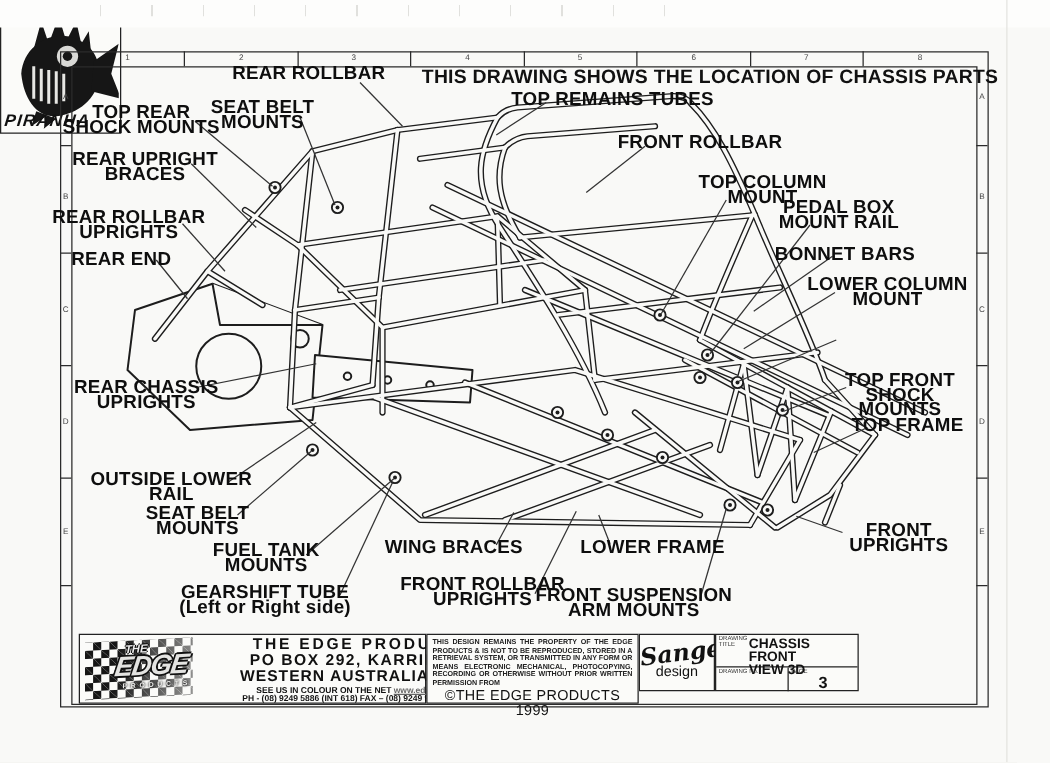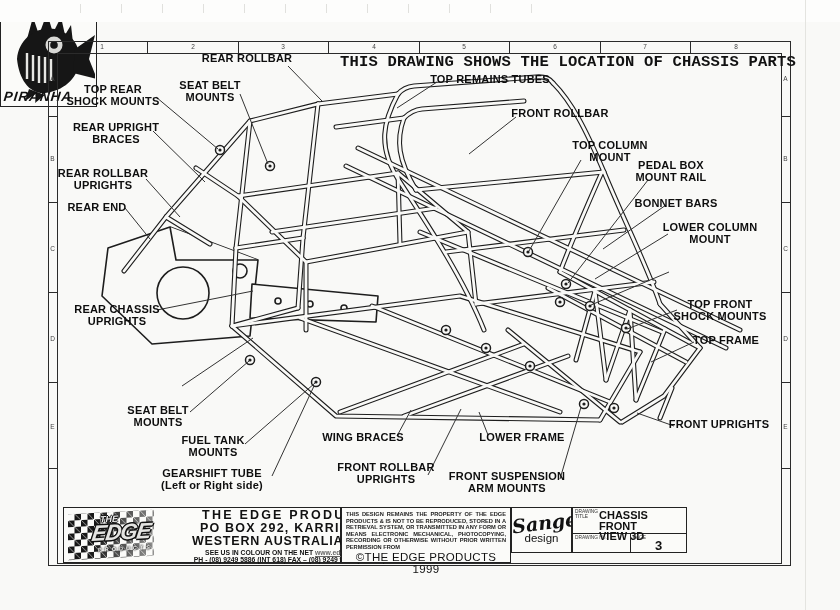--- a/index.html
+++ b/index.html
@@ -13,33 +13,33 @@
   
   .frame-outer{position:absolute;left:48px;top:41px;width:741px;height:523px;border:1.5px solid #2b2b2b;}
   .frame-inner{position:absolute;left:57px;top:53px;width:723px;height:509px;border:1px solid #2b2b2b;}
   .rn{position:absolute;transform:translate(-50%,0);font-size:6.5px;color:#444;top:43px;}
   .rl{position:absolute;transform:translate(-50%,-50%);font-size:6.5px;color:#444;}
   .tickv{position:absolute;top:41px;width:1px;height:12px;background:#2b2b2b;}
   .tickh-l{position:absolute;left:48px;width:9px;height:1px;background:#2b2b2b;}
   .tickh-r{position:absolute;left:781px;width:9px;height:1px;background:#2b2b2b;}
 
   .sheet-title{position:absolute;left:568px;top:53px;transform:translateX(-50%);
-        font-weight:bold;font-size:15.5px;white-space:nowrap;letter-spacing:.2px;font-family:Liberation Mono, monospace;}
+        font-weight:bold;font-size:15.5px;white-space:nowrap;letter-spacing:.2px;}
 
   svg.chassis{position:absolute;left:0;top:0;}
   .tube-o{stroke:#1d1d1d;stroke-width:5;fill:none;stroke-linecap:round;stroke-linejoin:round;}
   .tube-i{stroke:#f9f9f7;stroke-width:2.8;fill:none;stroke-linecap:round;stroke-linejoin:round;}
   .plate{fill:#f9f9f7;stroke:#1d1d1d;stroke-width:1.6;stroke-linejoin:round;}
   .hole{fill:#f9f9f7;stroke:#1d1d1d;stroke-width:1.6;}
   .tab{fill:#f9f9f7;stroke:#1d1d1d;stroke-width:1.5;}
   .tabdot{fill:#1d1d1d;}
   .leader{stroke:#333;stroke-width:1;}
 
   .callout{position:absolute;transform:translateX(-50%);text-align:center;
-        font-weight:bold;font-size:11px;line-height:11.5px;letter-spacing:.2px;
+        font-weight:bold;font-size:15px;line-height:11.5px;letter-spacing:.2px;
         white-space:pre-line;color:#0e0e0e;}
 
   
   .bbox{position:absolute;border:1.2px solid #222;background:#fbfbf9;box-sizing:border-box;}
   .edge-box{left:63px;top:507px;width:278px;height:56px;display:flex;align-items:center;}
   .edge-logo{position:relative;width:86px;height:46px;margin-left:4px;flex:0 0 auto;
         background-image:linear-gradient(45deg,#161616 25%,transparent 25%,transparent 75%,#161616 75%),
                          linear-gradient(45deg,#161616 25%,transparent 25%,transparent 75%,#161616 75%);
         background-size:13px 13px;background-position:0 0,6.5px 6.5px;transform:skewY(-3deg);}
   .edge-logo .fade{position:absolute;inset:0;background:linear-gradient(100deg,rgba(251,251,249,0) 30%,rgba(251,251,249,.55));}
@@ -296,20 +296,22 @@
 SHOCK MOUNTS</div>
   <div class="callout" style="left:210px;top:80px">SEAT BELT
 MOUNTS</div>
   <div class="callout" style="left:116px;top:122px">REAR UPRIGHT
 BRACES</div>
   <div class="callout" style="left:103px;top:168px">REAR ROLLBAR
 UPRIGHTS</div>
   <div class="callout" style="left:97px;top:202px">REAR END</div>
   <div class="callout" style="left:117px;top:304px">REAR CHASSIS
 UPRIGHTS</div>
+  <div class="callout" style="left:137px;top:378px">OUTSIDE LOWER
+RAIL</div>
   <div class="callout" style="left:158px;top:405px">SEAT BELT
 MOUNTS</div>
   <div class="callout" style="left:213px;top:435px">FUEL TANK
 MOUNTS</div>
   <div class="callout" style="left:212px;top:468px">GEARSHIFT TUBE
 (Left or Right side)</div>
   <div class="callout" style="left:490px;top:74px">TOP REMAINS TUBES</div>
   <div class="callout" style="left:560px;top:108px">FRONT ROLLBAR</div>
   <div class="callout" style="left:610px;top:140px">TOP COLUMN
 MOUNT</div>

